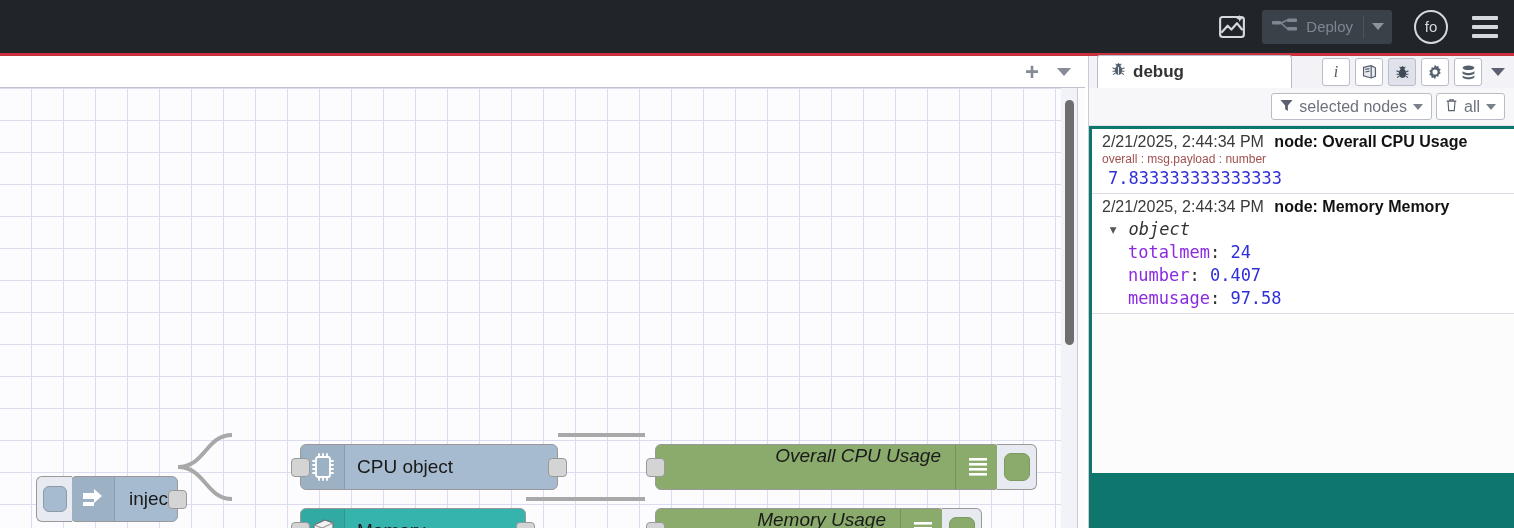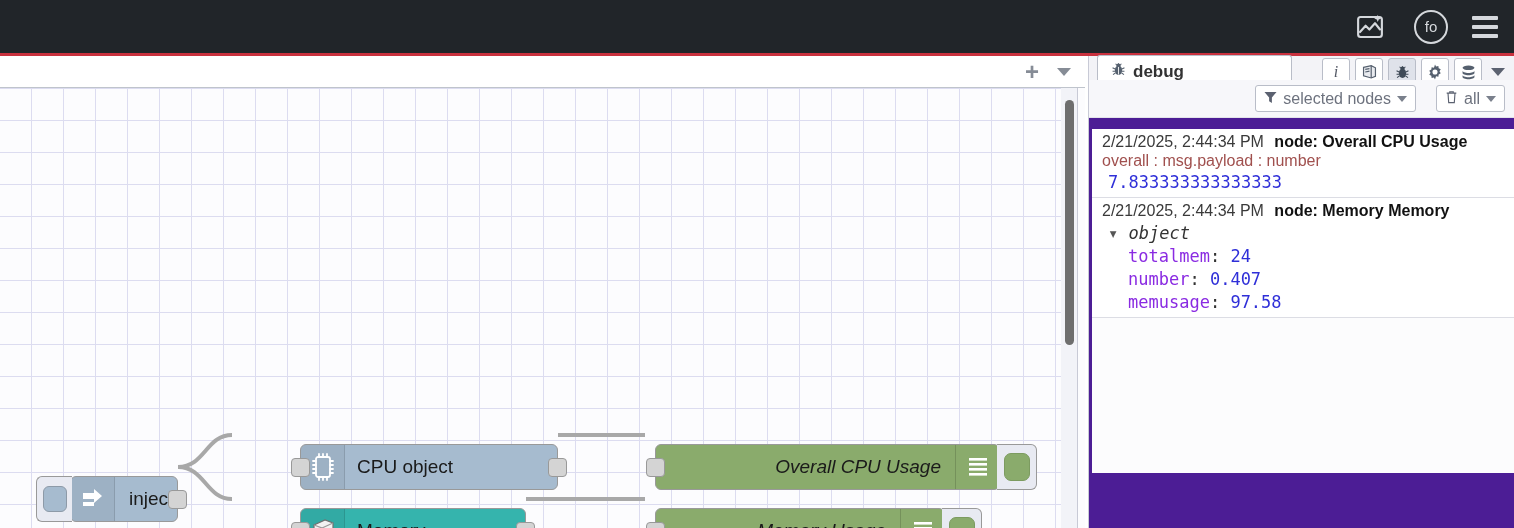--- a/index.html
+++ b/index.html
@@ -126,21 +126,20 @@
     border: 1px solid #8d9aa8; border-radius: 6px;
   }
   .inject-arrow { display: block; }
 
   #node-cpu { left: 300px; top: 356px; width: 258px; background: #a6bbcf; }
   #node-mem { left: 300px; top: 420px; width: 226px; background: #35b4ad; }
 
   .debug-node {
     position: absolute; height: 46px; border-radius: 6px;
     border: 1px solid #999; background: #8aab6c; display: flex;
-    align-items: center;
   }
   .debug-node .dlabel {
     flex: 1; font-size: 19px; font-style: italic; color: #1a1a1a;
     text-align: right; padding-right: 14px; white-space: nowrap;
   }
   .debug-node .dicon {
     width: 44px; height: 100%; display: flex; align-items: center;
     justify-content: center; border-left: 1px solid rgba(0,0,0,0.15);
   }
   .dbg-toggle {
@@ -154,21 +153,21 @@
     border: 1px solid #7c9b60; border-radius: 7px;
   }
   #node-dbg1 { left: 655px; top: 356px; width: 345px; }
   #node-dbg2 { left: 655px; top: 420px; width: 290px; }
 
   .wire { position: absolute; left: 0; top: 0; pointer-events: none; }
 
   
   .sidebar {
     position: absolute; left: 1088px; top: 56px; width: 426px; height: 472px;
-    background: #4c1d95; border-left: 1px solid #c8cad6;
+    background: #0f766e; border-left: 1px solid #c8cad6;
   }
   .sb-tabs {
     position: absolute; left: 0; top: 0; width: 426px; height: 34px;
     display: flex; align-items: flex-end; border-bottom: 1px solid #b9bdc8;
     background: #f3f3f7;
   }
   .sb-tab-active {
     height: 34px; min-width: 195px; background: #fff;
     border: 1px solid #b9bdc8; border-bottom: 1px solid #fff;
     border-radius: 3px 3px 0 0; display: flex; align-items: center;
@@ -180,23 +179,23 @@
     padding-right: 10px; padding-bottom: 3px;
   }
   .sb-ic {
     width: 28px; height: 28px; border: 1px solid #b9bdc8; background: #fff;
     border-radius: 3px; display: flex; align-items: center;
     justify-content: center; color: #555a66; font-size: 15px; cursor: pointer;
   }
   .sb-ic.active { background: #dfe2ea; }
 
   .sb-filters {
-    position: absolute; left: 0; top: 24px; width: 426px; height: 38px;
+    position: absolute; left: 0; top: 32px; width: 426px; height: 38px;
     background: #f7f7fa; display: flex; align-items: center;
-    justify-content: flex-end; gap: 20px; padding-right: 10px;
+    justify-content: flex-end; gap: 4px; padding-right: 10px;
     border-bottom: 1px solid #e3e4ea;
   }
   .flt {
     height: 27px; border: 1px solid #b9bdc8; background: #fff;
     border-radius: 3px; display: flex; align-items: center; gap: 6px;
     padding: 0 8px; font-size: 16px; color: #6d727e; cursor: pointer;
   }
   .caret-sm {
     width: 0; height: 0; border-left: 5px solid transparent;
     border-right: 5px solid transparent; border-top: 6px solid #7a808c;
@@ -206,21 +205,21 @@
     position: absolute; left: 3px; top: 73px; width: 426px; height: 344px;
     background: #fcfcfd; overflow: hidden;
   }
   .msg {
     border-bottom: 1px solid #dcdde4; padding: 4px 8px 5px 10px;
     background: #fff;
   }
   .msg-head { font-size: 16px; color: #222; white-space: nowrap; }
   .msg-time { color: #3a3a3a; }
   .msg-node { font-weight: 700; color: #111; margin-left: 6px; }
-  .msg-topic { font-size: 16px; color: #a0504e; margin-top: 1px; }
+  .msg-topic { font-size: 12px; color: #a0504e; margin-top: 1px; }
   .msg-val {
     font-family: "DejaVu Sans Mono", monospace; font-size: 17px;
     color: #2f2fd8; margin-top: 2px; padding-left: 6px;
   }
   .obj-row {
     font-family: "DejaVu Sans Mono", monospace; font-size: 17px;
     margin-top: 3px;
   }
   .obj-toggle { color: #555; padding-left: 6px; }
   .obj-word { font-style: italic; color: #333; }
@@ -232,20 +231,35 @@
 
 <div id="app">
 
   <div class="header">
     <div class="hdr-btn ai-icon">
       <svg width="30" height="30" viewBox="0 0 24 24" fill="none" stroke="#d5d8dc" stroke-width="1.7">
         <rect x="2.5" y="4" width="19" height="16" rx="2"></rect>
         <path d="M4 16l4.5-5 3 3L16 9l4 5" stroke-linecap="round" stroke-linejoin="round"></path>
         <path d="M18.2 2.2l.8 2.1 2.1.8-2.1.8-.8 2.1-.8-2.1-2.1-.8 2.1-.8z" fill="#d5d8dc" stroke="none"></path>
       </svg>
+    </div>
+    <div class="deploy-btn">
+      <span>
+        <svg width="26" height="16" viewBox="0 0 26 16" fill="none">
+          <rect x="0" y="4" width="9" height="3.5" rx="1" fill="#7e878f"></rect>
+          <rect x="15" y="1.5" width="10" height="3.5" rx="1" fill="#7e878f"></rect>
+          <rect x="15" y="10" width="10" height="3.5" rx="1" fill="#7e878f"></rect>
+          <path d="M9 6 L15 3.2" stroke="#7e878f" stroke-width="1.6"></path>
+          <path d="M9 6 L15 11.5" stroke="#7e878f" stroke-width="1.6"></path>
+        </svg>
+      </span>
+      <span>Deploy</span>
+      <span class="deploy-split">
+        <span class="caret-down"></span>
+      </span>
     </div>
     <div class="avatar">
       <span>fo</span>
     </div>
     <div class="hamburger">
       <span></span>
         <span></span>
         <span></span>
     </div>
   </div>

